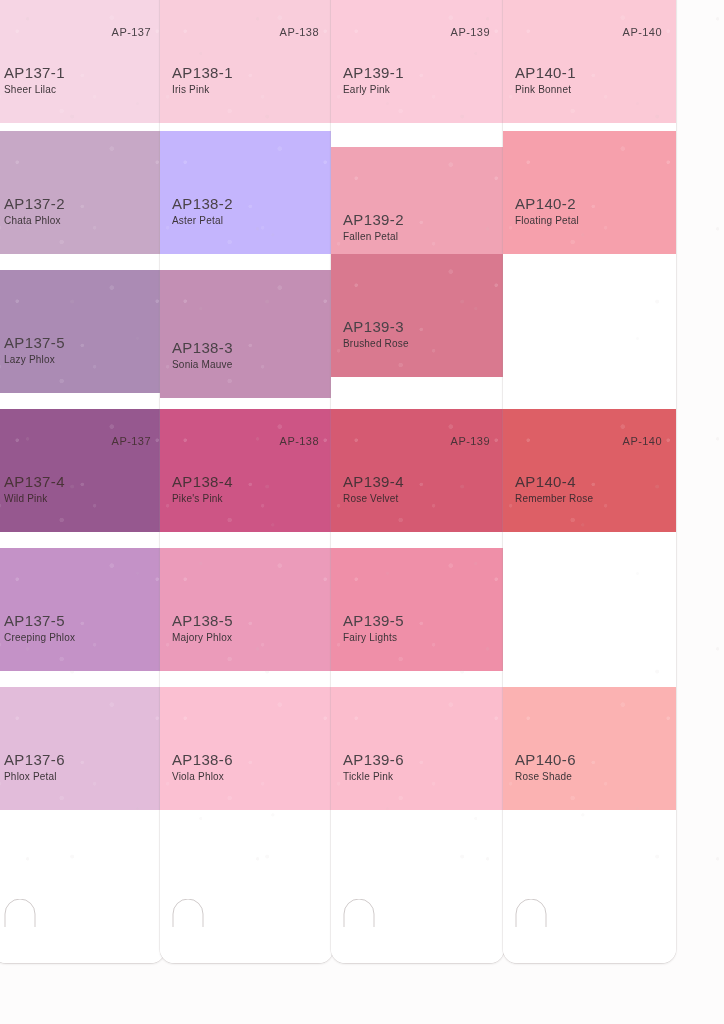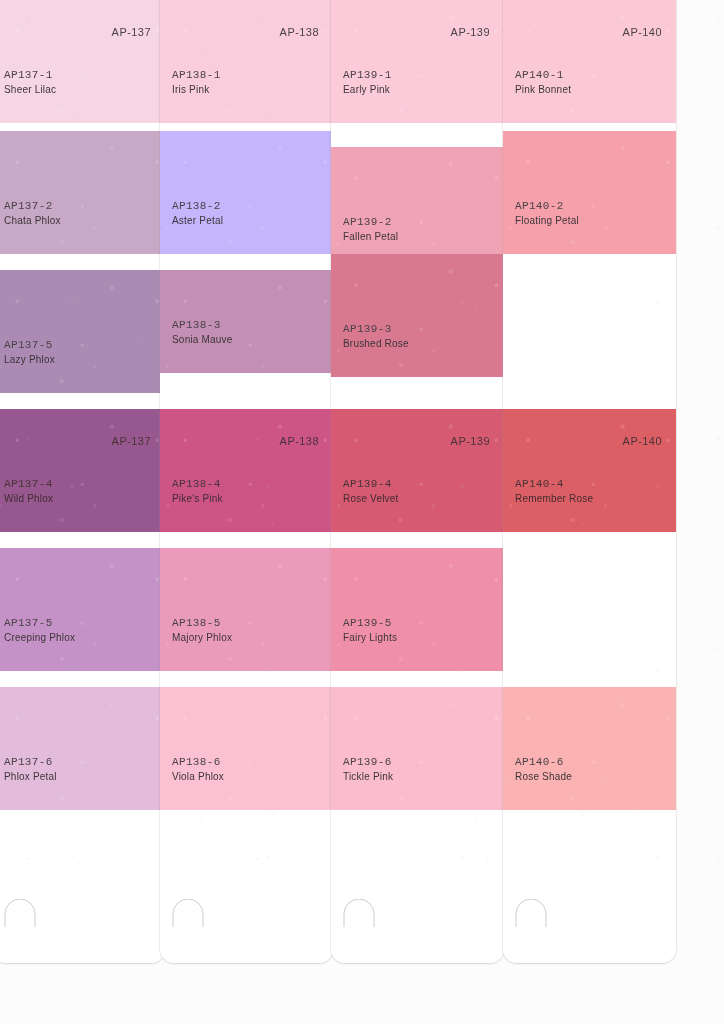--- a/index.html
+++ b/index.html
@@ -75,25 +75,24 @@
 
   
   .chip-id-block {
     position: absolute;
     left: 12px;
     bottom: 26px;
     line-height: 1.38;
   }
 
   .chip-code {
-    font-size: 11px;
+    font-size: 15px;
     letter-spacing: 0.35px;
     color: #4a4247;
     white-space: nowrap;
-    font-family: Liberation Mono, monospace;
   }
 
   .chip-name {
     font-size: 10px;
     letter-spacing: 0.2px;
     color: #3d3539;
     white-space: nowrap;
   }
 
   
@@ -156,21 +155,21 @@
         <div class="chip-id-block">
           <div class="chip-code">AP137-5</div>
           <div class="chip-name">Lazy Phlox</div>
         </div>
       </div>
       <div class="band dark" style="top: 417px; height: 123px; background: rgb(150, 88, 143);">
         <div class="band-texture"></div>
         <div class="deck-code">AP-137</div>
         <div class="chip-id-block">
           <div class="chip-code">AP137-4</div>
-          <div class="chip-name">Wild Phlox</div>
+          <div class="chip-name">Wild Pink</div>
         </div>
       </div>
       <div class="band" style="top: 556px; height: 123px; background: rgb(196, 146, 199);">
         <div class="band-texture"></div>
         <div class="chip-id-block">
           <div class="chip-code">AP137-5</div>
           <div class="chip-name">Creeping Phlox</div>
         </div>
       </div>
       <div class="band" style="top: 695px; height: 123px; background: rgb(226, 188, 218);">
@@ -196,21 +195,21 @@
           <div class="chip-name">Iris Pink</div>
         </div>
       </div>
       <div class="band" style="top: 139px; height: 123px; background: #c4b5fd;">
         <div class="band-texture"></div>
         <div class="chip-id-block">
           <div class="chip-code">AP138-2</div>
           <div class="chip-name">Aster Petal</div>
         </div>
       </div>
-      <div class="band" style="top: 278px; height: 103px; background: rgb(195, 143, 180);">
+      <div class="band" style="top: 278px; height: 128px; background: rgb(195, 143, 180);">
         <div class="band-texture"></div>
         <div class="chip-id-block">
           <div class="chip-code">AP138-3</div>
           <div class="chip-name">Sonia Mauve</div>
         </div>
       </div>
       <div class="band dark" style="top: 417px; height: 123px; background: rgb(205, 85, 133);">
         <div class="band-texture"></div>
         <div class="deck-code">AP-138</div>
         <div class="chip-id-block">

